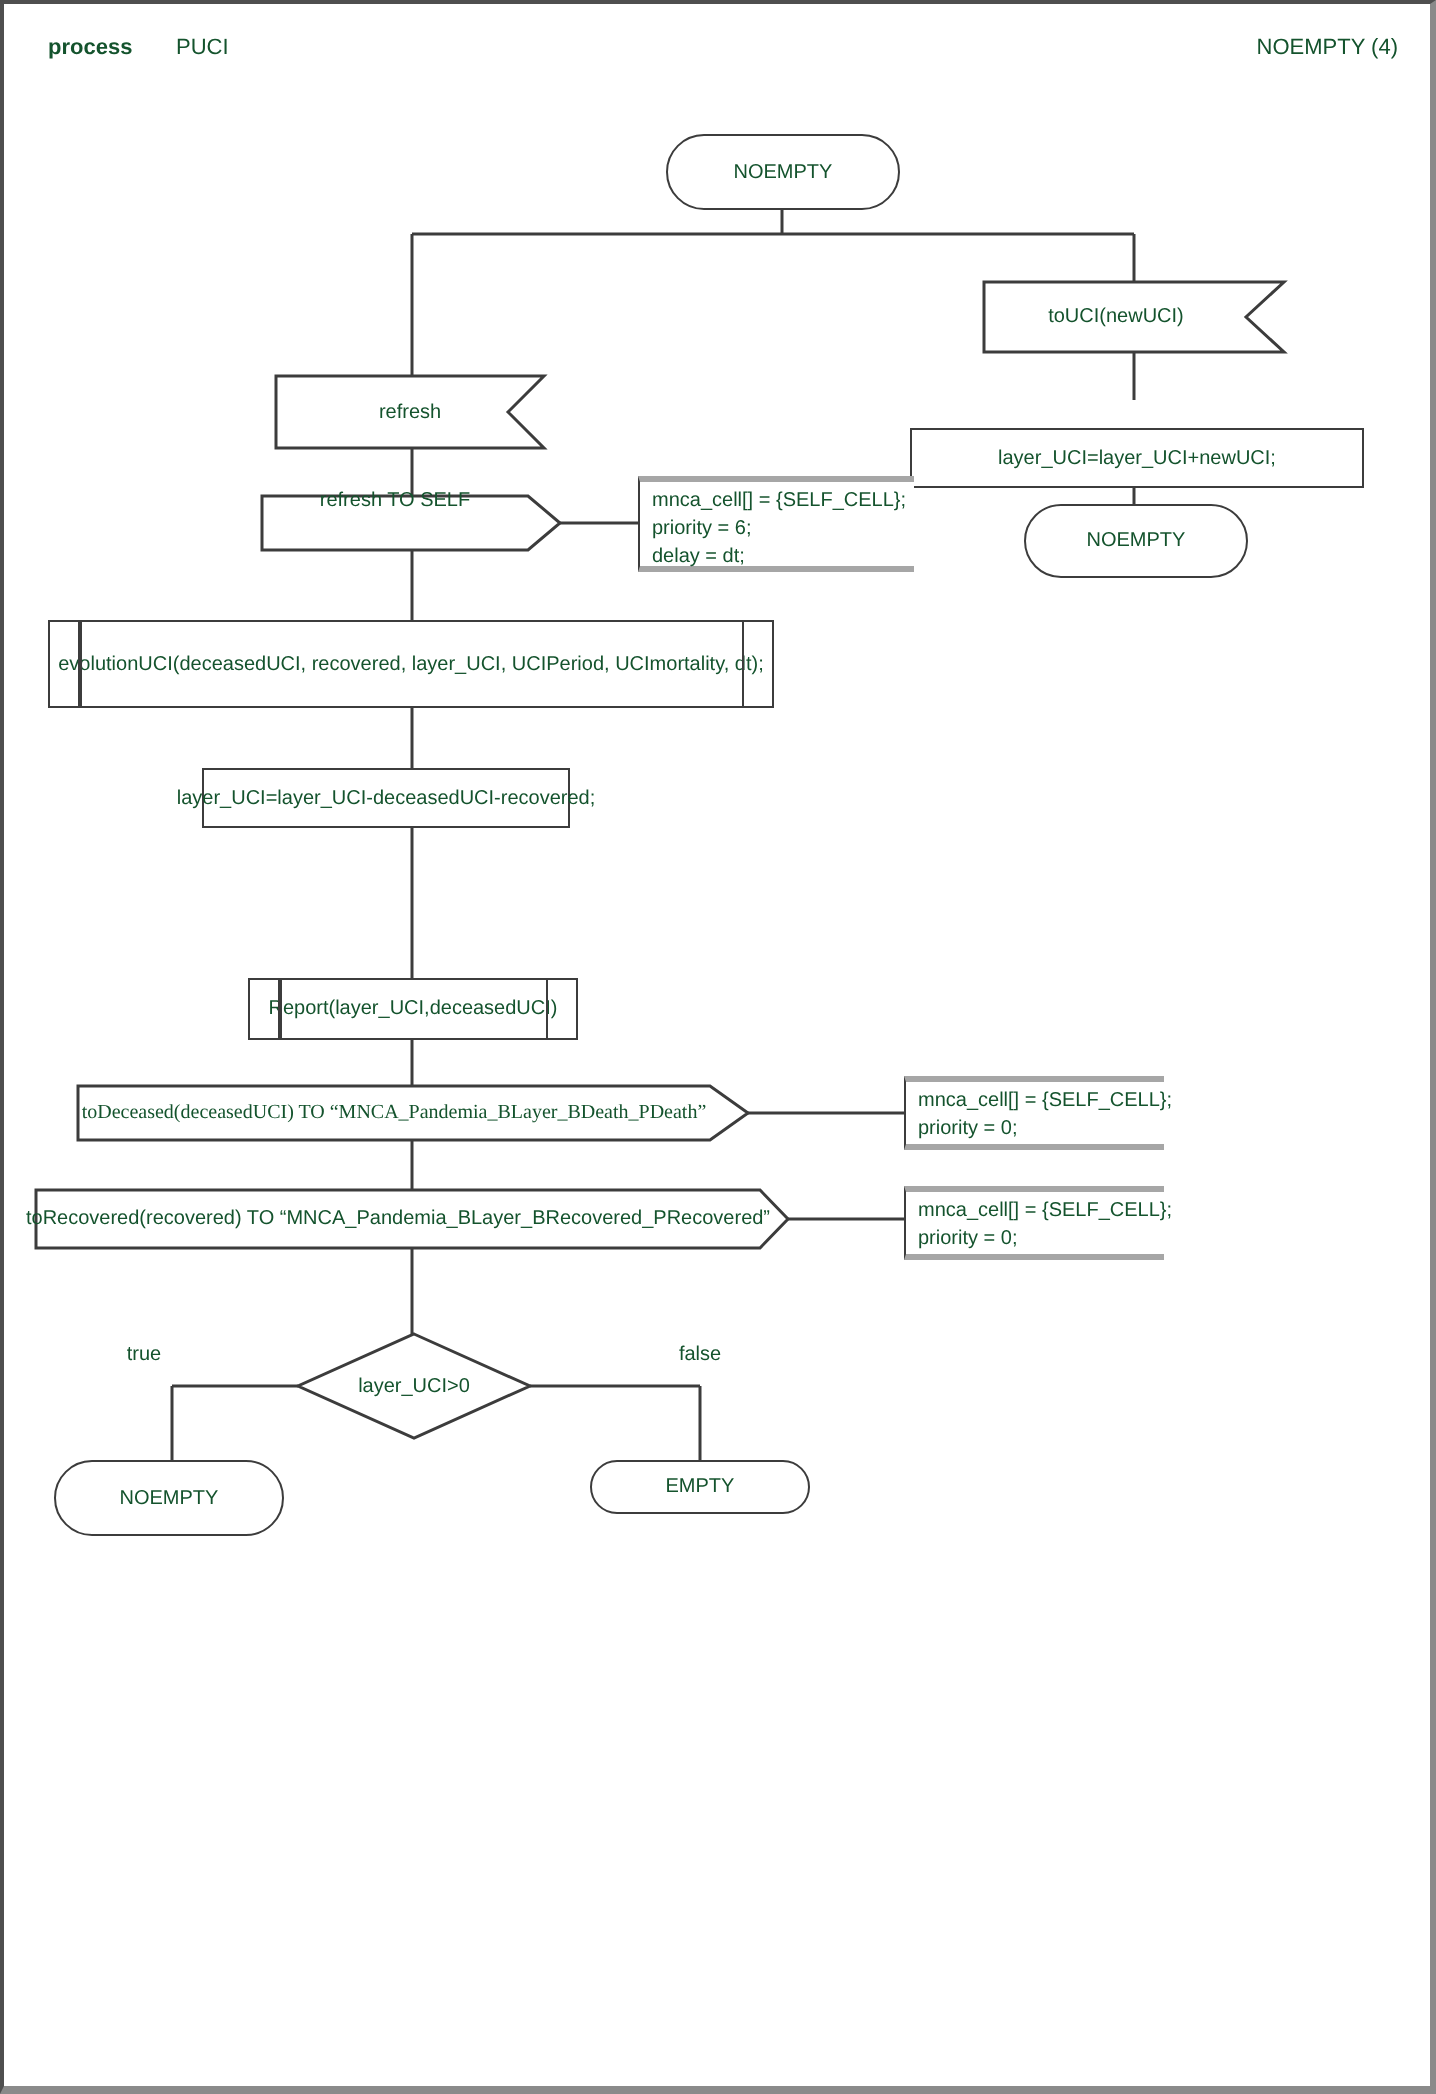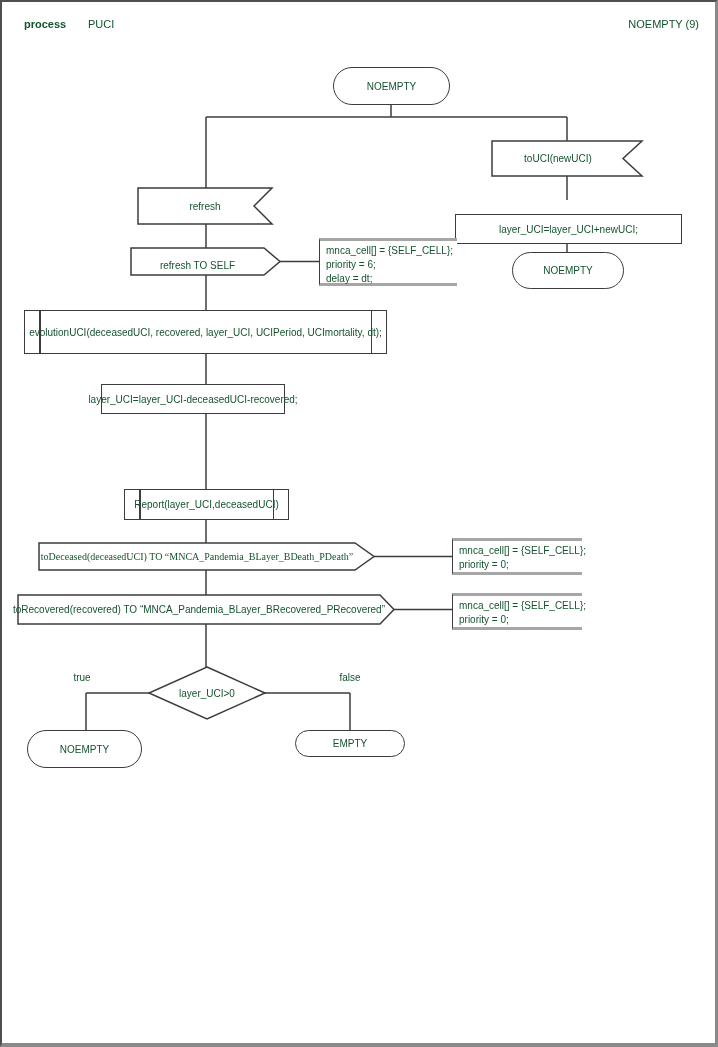--- a/index.html
+++ b/index.html
@@ -45,21 +45,21 @@
     padding:3px 2px 0 6px;white-space:nowrap;
   }
 </style>
 </head>
 <body>
 
 <div class="page">
 
   <div class="hdr kind">process</div>
   <div class="hdr pname">PUCI</div>
-  <div class="hdr pg">NOEMPTY (9)</div>
+  <div class="hdr pg">NOEMPTY (4)</div>
 
   <svg class="lines-svg" width="718" height="1047" viewBox="0 0 718 1047">
     <g stroke="#3c3c3c" stroke-width="1.5" fill="none">
       <path d="M389 103 V115"></path>
       <path d="M204 115 H565"></path>
       <path d="M204 115 V186"></path>
       <path d="M565 115 V139"></path>
       <path d="M565 174 V198"></path>
       <path d="M565 228 V250"></path>
       <path d="M204 222 V246"></path>
@@ -85,25 +85,25 @@
     </g>
   </svg>
 
   <div class="node state" style="left:331px;top:65px;width:117px;height:38px;">NOEMPTY</div>
   <div class="node state" style="left:510px;top:250px;width:112px;height:37px;">NOEMPTY</div>
   <div class="node state" style="left:25px;top:728px;width:115px;height:38px;">NOEMPTY</div>
   <div class="node state" style="left:293px;top:728px;width:110px;height:27px;">EMPTY</div>
 
   <div class="lbl" style="left:490px;top:139px;width:132px;height:35px;">toUCI(newUCI)</div>
   <div class="lbl" style="left:136px;top:186px;width:134px;height:36px;">refresh</div>
-  <div class="lbl" style="left:129px;top:256px;width:133px;height:14px;">refresh TO SELF</div>
+  <div class="lbl" style="left:129px;top:241px;width:133px;height:14px;">refresh TO SELF</div>
   <div class="lbl" style="left:37px;top:541px;width:316px;height:27px;font-family:Liberation Serif, serif;">toDeceased(deceasedUCI) TO “MNCA_Pandemia_BLayer_BDeath_PDeath”</div>
   <div class="lbl" style="left:16px;top:593px;width:362px;height:29px;">toRecovered(recovered) TO “MNCA_Pandemia_BLayer_BRecovered_PRecovered”</div>
   <div class="lbl" style="left:147px;top:678px;width:116px;height:26px;">layer_UCI&gt;0</div>
-  <div class="lbl" style="left:55px;top:668px;width:50px;height:14px;">true</div>
+  <div class="lbl" style="left:45px;top:668px;width:50px;height:14px;">true</div>
   <div class="lbl" style="left:323px;top:668px;width:50px;height:14px;">false</div>
 
   <div class="node task" style="left:453px;top:212px;width:227px;height:30px;">layer_UCI=layer_UCI+newUCI;</div>
   <div class="node task" style="left:99px;top:382px;width:184px;height:30px;">layer_UCI=layer_UCI-deceasedUCI-recovered;</div>
 
   <div class="node proc" style="left:22px;top:308px;width:363px;height:44px;">
     <span class="pline l"></span>
     <span>evolutionUCI(deceasedUCI, recovered, layer_UCI, UCIPeriod, UCImortality, dt);</span>
     <span class="pline r"></span>
   </div>

